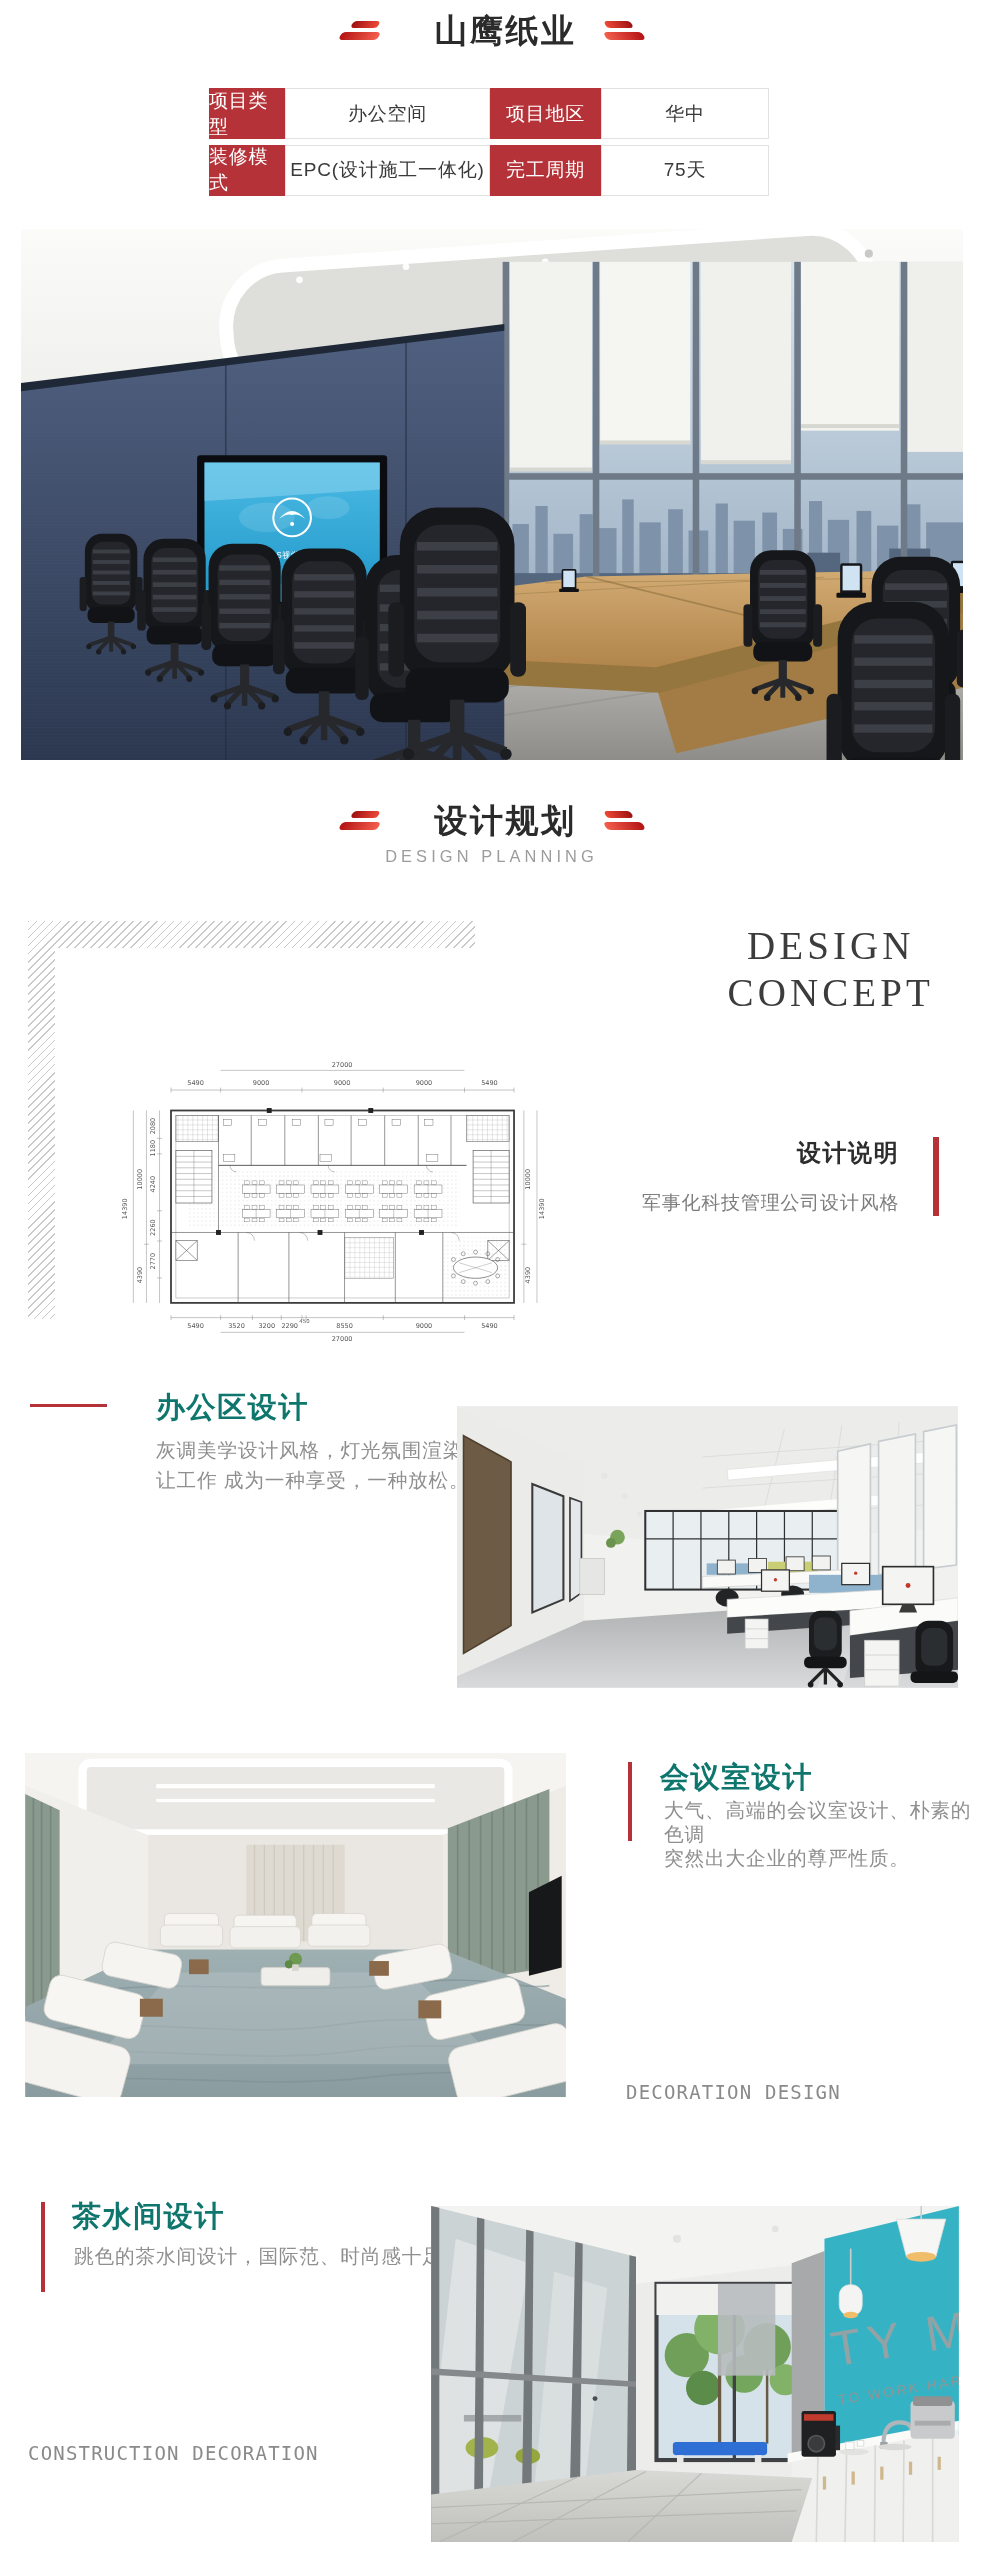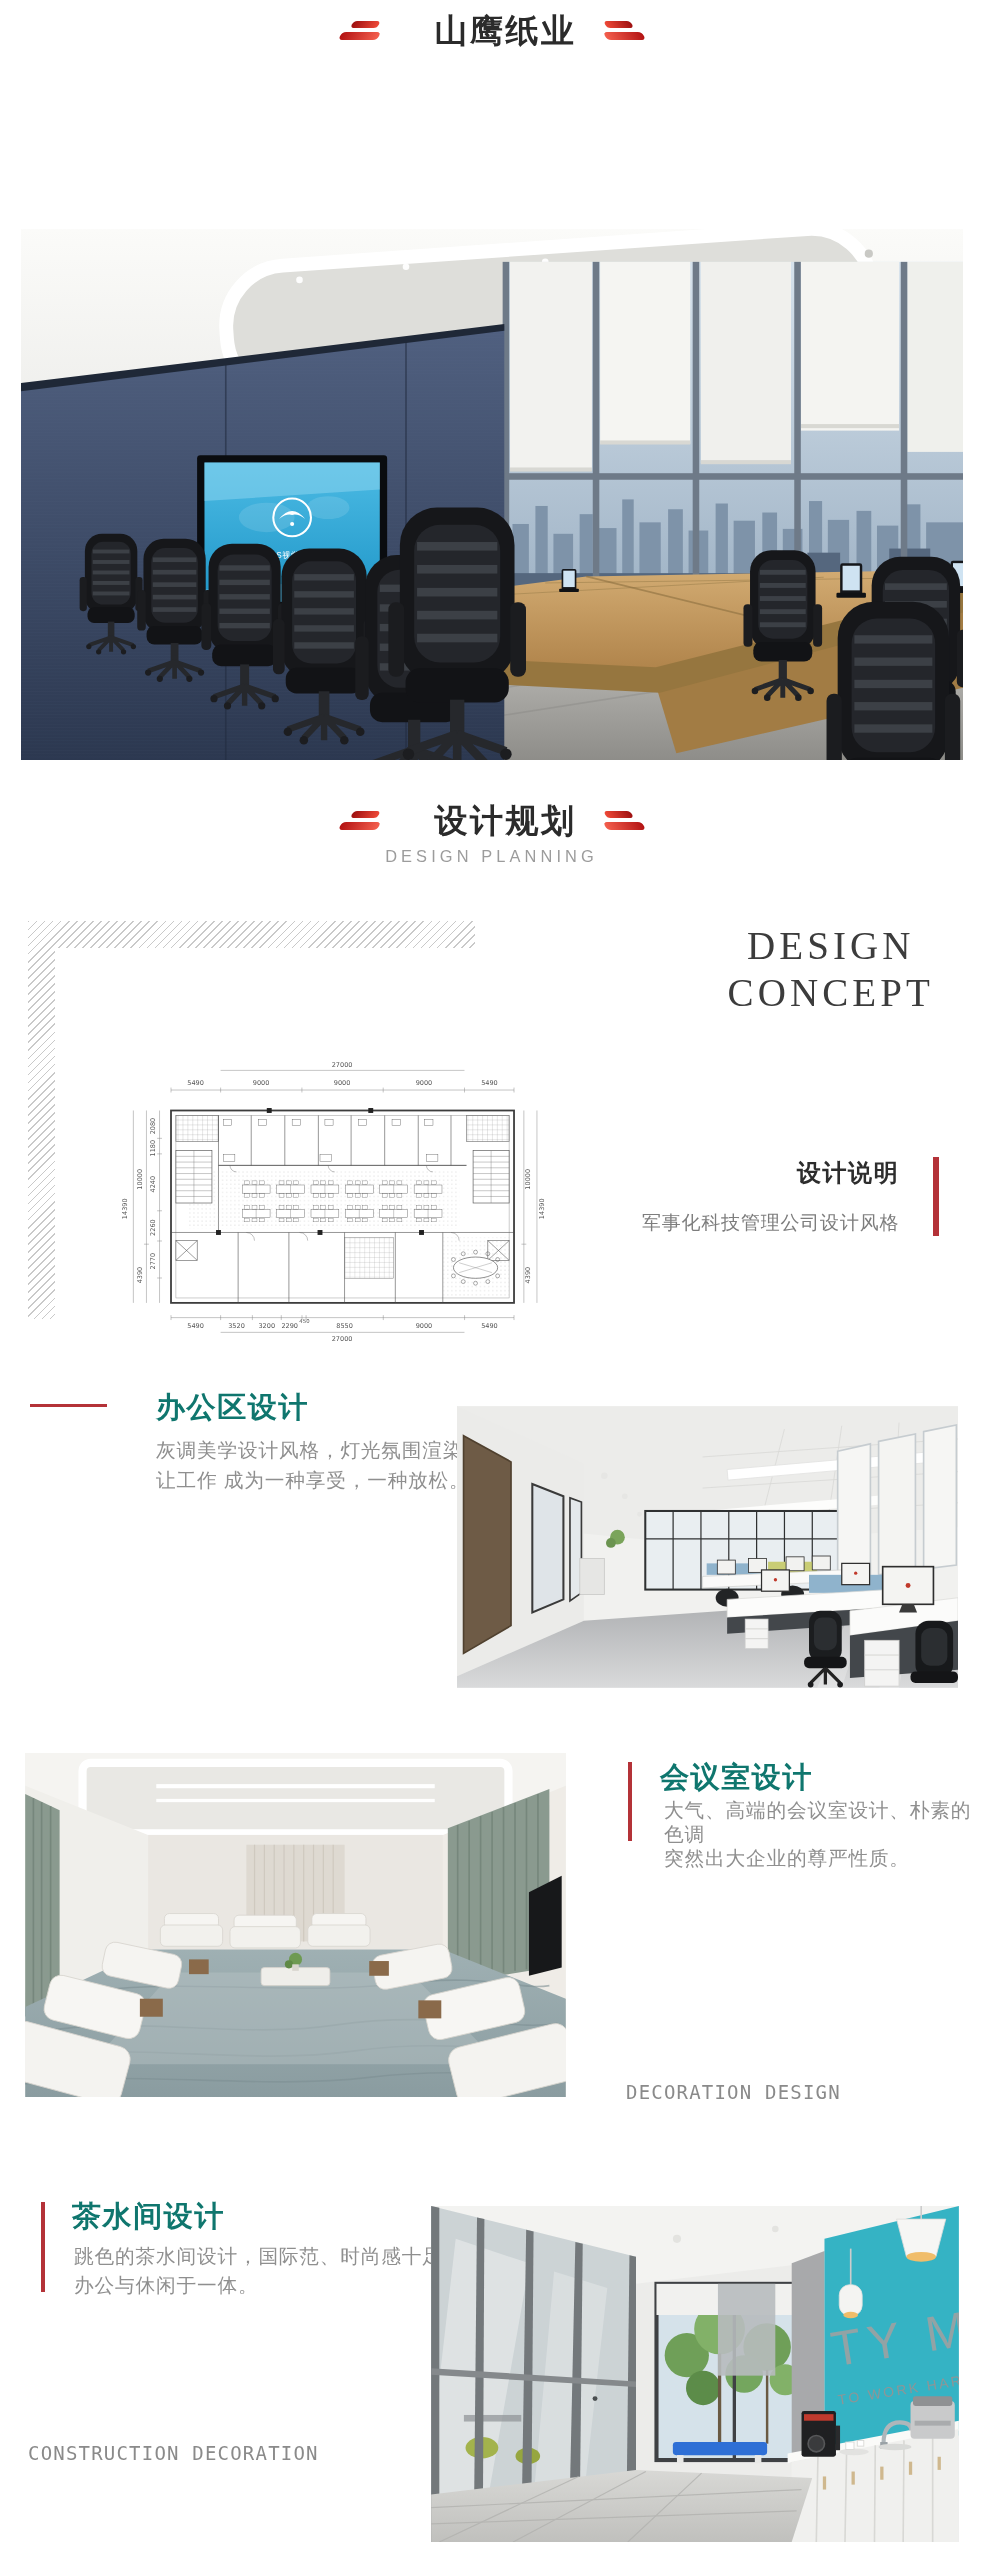--- a/index.html
+++ b/index.html
@@ -31,21 +31,21 @@
   .photo{position:absolute;display:block;}
 
   
   .hatch-top{position:absolute;left:28px;top:921px;width:447px;height:27px;
     background:repeating-linear-gradient(135deg,#c9c9c9 0 1.2px,rgba(0,0,0,0) 1.2px 5.7px);}
   .hatch-left{position:absolute;left:28px;top:921px;width:27px;height:398px;
     background:repeating-linear-gradient(135deg,#c9c9c9 0 1.2px,rgba(0,0,0,0) 1.2px 5.7px);}
   .design-concept{position:absolute;right:49px;top:923px;text-align:center;
     font-family:"Liberation Serif","DejaVu Serif",serif;font-size:39px;color:#3c3c3c;
     letter-spacing:4.1px;line-height:1.2;}
-  .concept-note{position:absolute;right:44px;top:1137px;display:flex;align-items:flex-start;margin-top:20px;}
+  .concept-note{position:absolute;right:44px;top:1137px;display:flex;align-items:flex-start;}
   .concept-note .txt{text-align:right;margin-right:34px;}
   .note-title{font-size:24px;font-weight:bold;color:#2d2d2d;letter-spacing:1.6px;}
   .note-desc{margin-top:21px;font-size:19px;color:#7d7d7d;letter-spacing:0.8px;}
   .note-bar{width:5.7px;height:79px;background:#b43238;}
 
   
   .feat-title{position:absolute;font-size:29px;font-weight:bold;color:#0f766e;letter-spacing:1.6px;}
   .feat-para{position:absolute;font-size:19.7px;color:#8f8f8f;line-height:30px;letter-spacing:0.8px;}
   .red-line{position:absolute;background:#b43238;}
   .watermark{position:absolute;font-family:"DejaVu Sans Mono","Liberation Mono",monospace;
@@ -63,20 +63,34 @@
           <span class="bar2"></span>
         </span>
       <span class="sec-title">山鹰纸业</span>
       <span class="mark right">
           <span class="bar1"></span>
           <span class="bar2"></span>
         </span>
     </div>
   </div>
 
+  <div class="info-table">
+    <div class="info-row">
+      <div class="cell lab c1">项目类型</div>
+      <div class="cell val c2">办公空间</div>
+      <div class="cell lab c3">项目地区</div>
+      <div class="cell val c4">华中</div>
+    </div>
+    <div class="info-row">
+      <div class="cell lab c1">装修模式</div>
+      <div class="cell val c2">EPC(设计施工一体化)</div>
+      <div class="cell lab c3">完工周期</div>
+      <div class="cell val c4">75天</div>
+    </div>
+  </div>
 
   <svg class="photo" style="left:20.5px;top:229px;" width="942" height="531" viewBox="0 0 1150 648">
     <defs>
       <linearGradient id="gWall" x1="0" y1="0" x2="0" y2="1">
         <stop offset="0" stop-color="#506080"></stop>
           <stop offset="1" stop-color="#2c3850"></stop>
       </linearGradient>
       <linearGradient id="gCeil" x1="0" y1="0" x2="0" y2="1">
         <stop offset="0" stop-color="#fbfbf9"></stop>
           <stop offset="1" stop-color="#e8e8e5"></stop>
@@ -722,21 +736,20 @@
   <div class="feat-para" style="left:664px;top:1798px;line-height:24px;">
     <div>大气、高端的会议室设计、朴素的色调</div>
     <div>突然出大企业的尊严性质。</div>
   </div>
   <div class="watermark" style="left:626px;top:2081px;">DECORATION DESIGN</div>
 
   <div class="red-line" style="left:41px;top:2202px;width:4.1px;height:90px;"></div>
   <div class="feat-title" style="left:72px;top:2197px;">茶水间设计</div>
   <div class="feat-para" style="left:74px;top:2242px;line-height:29px;">
     <div>跳色的茶水间设计，国际范、时尚感十足</div>
-    <div>办公与休闲于一体。</div>
   </div>
   <div class="watermark" style="left:28px;top:2442px;">CONSTRUCTION DECORATION</div>
 
   <svg class="photo" style="left:431px;top:2206px;" width="528" height="336" viewBox="0 0 644 410">
     <defs>
       <linearGradient id="gTile" x1="0" y1="0" x2="0" y2="1">
         <stop offset="0" stop-color="#d8d8d5"></stop>
           <stop offset="1" stop-color="#c0c0bd"></stop>
       </linearGradient>
     </defs>

